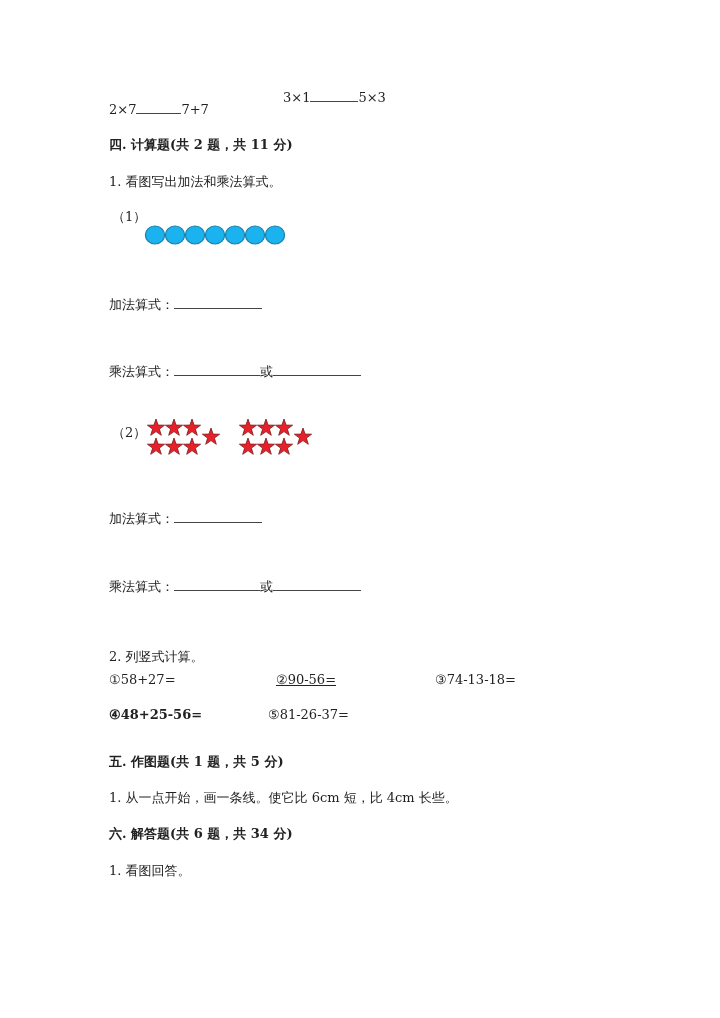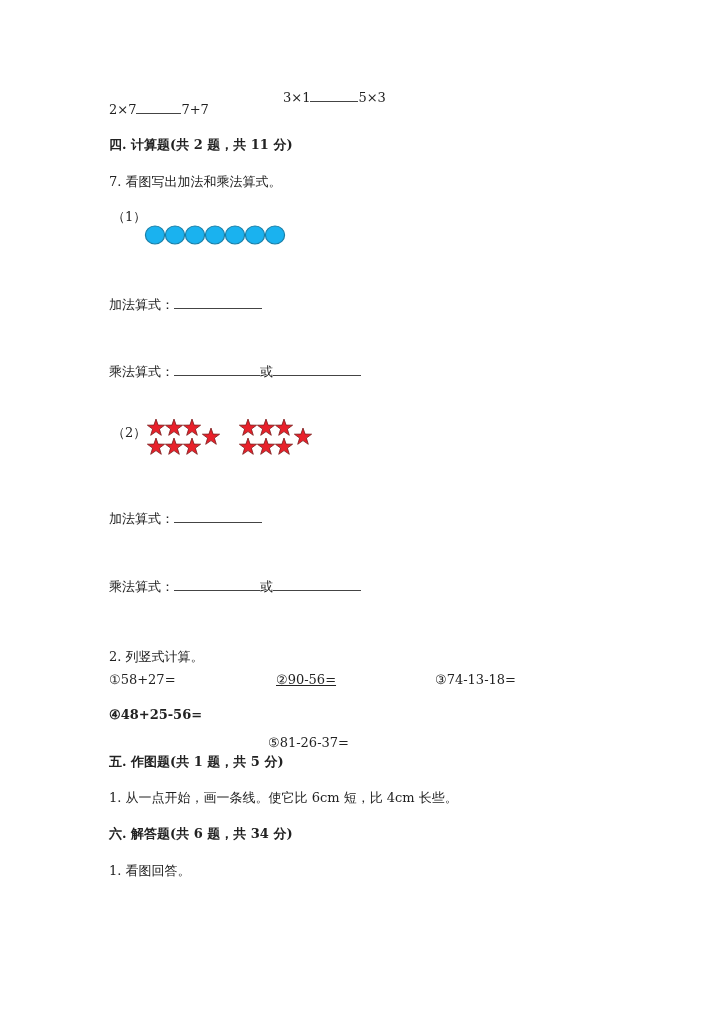--- a/index.html
+++ b/index.html
@@ -15,21 +15,21 @@
 <body>
 
 <div class="line" style="top:88px;">
   <span>2×7</span><span class="blank" style="width:45px;"></span><span>7+7</span>
 </div>
 <div class="abs" style="top:88px; left:283px;">
   <span>3×1</span><span class="blank" style="width:48px;"></span><span>5×3</span>
 </div>
 
 <div class="line bold" style="top:124px;">四. 计算题(共 2 题，共 11 分)</div>
-<div class="line" style="top:161px;">7. 看图写出加法和乘法算式。</div>
+<div class="line" style="top:161px;">1. 看图写出加法和乘法算式。</div>
 
 <div class="abs" style="top:208px; left:112px;">（1）</div>
 <svg style="left:144px; top:224px;" width="144" height="24">
   <g fill="#1ab2ef" stroke="#1a7fa8" stroke-width="1.2">
     <ellipse cx="11" cy="11" rx="9.6" ry="9"></ellipse>
     <ellipse cx="31" cy="11" rx="9.6" ry="9"></ellipse>
     <ellipse cx="51" cy="11" rx="9.6" ry="9"></ellipse>
     <ellipse cx="71" cy="11" rx="9.6" ry="9"></ellipse>
     <ellipse cx="91" cy="11" rx="9.6" ry="9"></ellipse>
     <ellipse cx="111" cy="11" rx="9.6" ry="9"></ellipse>
@@ -72,19 +72,19 @@
 </div>
 <div class="line" style="top:565px;">
   <span>乘法算式：</span><span class="blank" style="width:86px;"></span><span>或</span><span class="blank" style="width:88px;"></span>
 </div>
 
 <div class="line" style="top:636px;">2. 列竖式计算。</div>
 <div class="abs" style="top:671px; left:109px;">①58+27=</div>
 <div class="abs" style="top:671px; left:276px;text-decoration:underline;">②90-56=</div>
 <div class="abs" style="top:671px; left:435px;">③74-13-18=</div>
 <div class="abs" style="top:706px; left:109px;font-weight:bold;">④48+25-56=</div>
-<div class="abs" style="top:706px; left:268px;margin-top:28px;">⑤81-26-37=</div>
+<div class="abs" style="top:706px; left:268px;">⑤81-26-37=</div>
 
 <div class="line bold" style="top:741px;">五. 作图题(共 1 题，共 5 分)</div>
 <div class="line" style="top:777px;">1. 从一点开始，画一条线。使它比 6cm 短，比 4cm 长些。</div>
 
 <div class="line bold" style="top:813px;">六. 解答题(共 6 题，共 34 分)</div>
 <div class="line" style="top:850px;">1. 看图回答。</div>
 
 </body></html>

